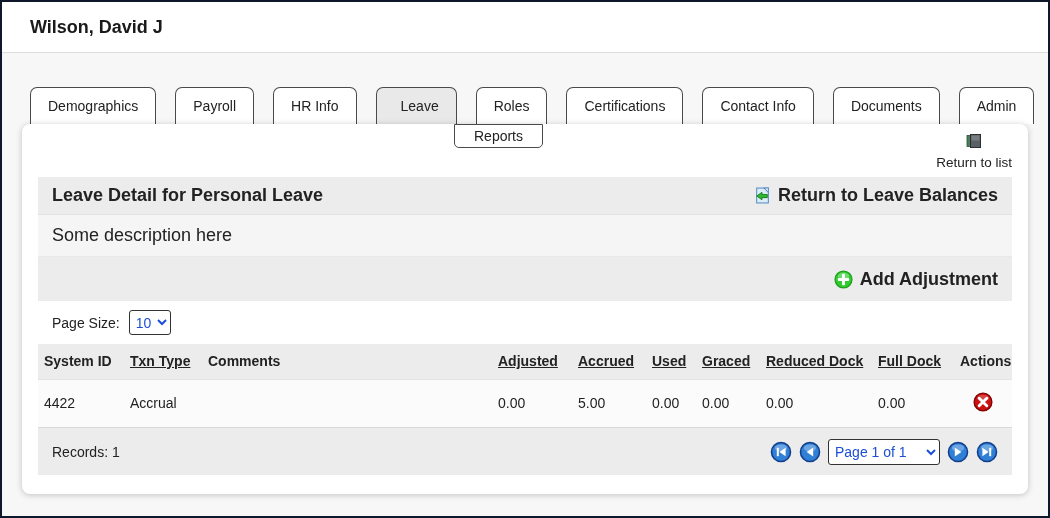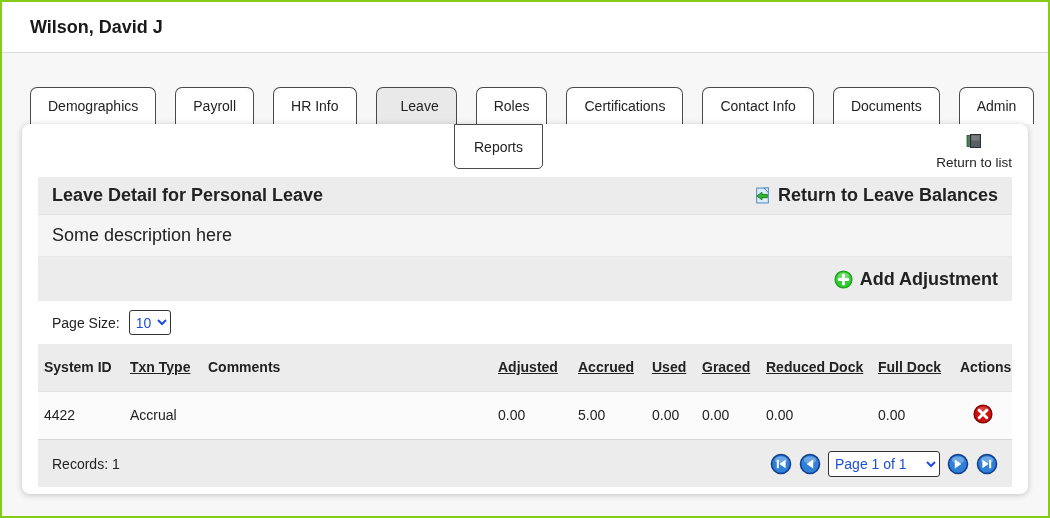--- a/index.html
+++ b/index.html
@@ -1,33 +1,33 @@
 <!DOCTYPE html>
 <html><head>
 <meta charset="utf-8">
 <style>
   * { box-sizing: border-box; }
   html,body { margin:0; padding:0; background:#fff; }
   body { font-family:"Liberation Sans","DejaVu Sans",sans-serif; color:#222; }
 
-  .frame { width:1050px; height:518px; border:2px solid #84cc16; background:#f7f7f7; overflow:hidden; position:relative; }
+  .frame { width:1050px; height:518px; border:2px solid #0f172a; background:#f7f7f7; overflow:hidden; position:relative; }
 
   .top-header { background:#fff; height:51px; border-bottom:1px solid #ddd; display:flex; align-items:center; padding-left:28px; }
   .employee-name { font-size:18px; font-weight:bold; color:#1a1a1a; }
 
   .tab-strip { display:flex; padding:34px 0 0 28px; height:71px;gap:8px; }
   .tab { border:1px solid #4a4a4a; border-bottom:none; border-radius:7px 7px 0 0; background:#fff;
          margin-right:11px; padding:0 17px; display:flex; align-items:center; justify-content:center;
          font-size:14px; color:#222; height:37px; cursor:pointer; white-space:nowrap; }
   .tab.active { background:#e9e9e9;padding-left:24px; }
 
   .panel { position:relative; margin:0 20px; background:#fff; border-radius:8px;
            box-shadow:0 1px 6px rgba(0,0,0,0.22); height:370px; }
 
-  .tab-reports { position:absolute; top:0; left:432px; width:89px; height:45px; background:#fff;
+  .tab-reports { position:absolute; top:0; left:432px; width:89px; height:24px; background:#fff;
                  border:1px solid #4a4a4a; border-radius:0 0 5px 5px; display:flex; align-items:center;
                  justify-content:center; font-size:14px; cursor:pointer; }
 
   .return-list { position:absolute; top:9px; right:16px; display:flex; align-items:center; gap:6px;
                  font-size:13.5px; color:#222; cursor:pointer;flex-direction:column; }
 
   .content { position:absolute; top:53px; left:16px; right:16px; }
 
   .bar { display:flex; align-items:center; padding:0 14px; font-size:18px; }
   .bar-title   { background:#ececec; height:38px; justify-content:space-between; border-bottom:1px solid #e2e2e2; }
@@ -35,21 +35,21 @@
   .bar-desc    { background:#f5f5f5; height:42px; border-bottom:1px solid #e8e8e8; }
   .bar-action  { background:#ececec; height:44px; justify-content:flex-end; }
   .row-pagesize{ background:#fff; height:43px; display:flex; align-items:center; gap:9px; padding:0 14px; font-size:14px; }
 
   .link-strong { font-weight:bold; display:flex; align-items:center; gap:7px; cursor:pointer; }
 
   select { font-family:"Liberation Sans","DejaVu Sans",sans-serif; font-size:14px; border:1px solid #333;
            background:#fff; height:25px; border-radius:3px; color:#1d4ed8; padding:0 2px; }
 
   table.results { width:100%; border-collapse:collapse; font-size:14px; table-layout:fixed; }
-  table.results thead tr { background:#ececec; height:47px; }
+  table.results thead tr { background:#ececec; height:35px; }
   table.results th { font-weight:bold; text-align:left; padding:0 6px; }
   table.results th .sort-link { text-decoration:underline; cursor:pointer; }
   table.results tbody tr { background:#fbfbfb; height:48px; border-top:1px solid #e3e3e3; }
   table.results td { padding:0 6px; }
   td.actions-cell { text-align:center; }
 
   .table-footer { background:#ececec; height:48px; display:flex; align-items:center;
                   justify-content:space-between; padding:0 14px; font-size:14px; border-top:1px solid #d9d9d9; }
   .pager { display:flex; align-items:center; gap:7px; }
   .pager svg { display:block; cursor:pointer; }

